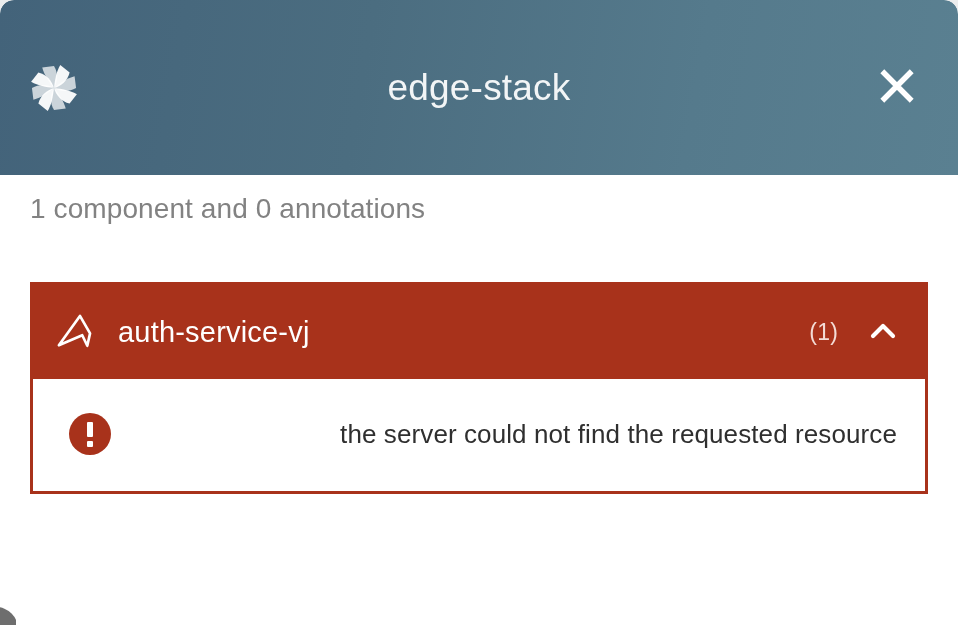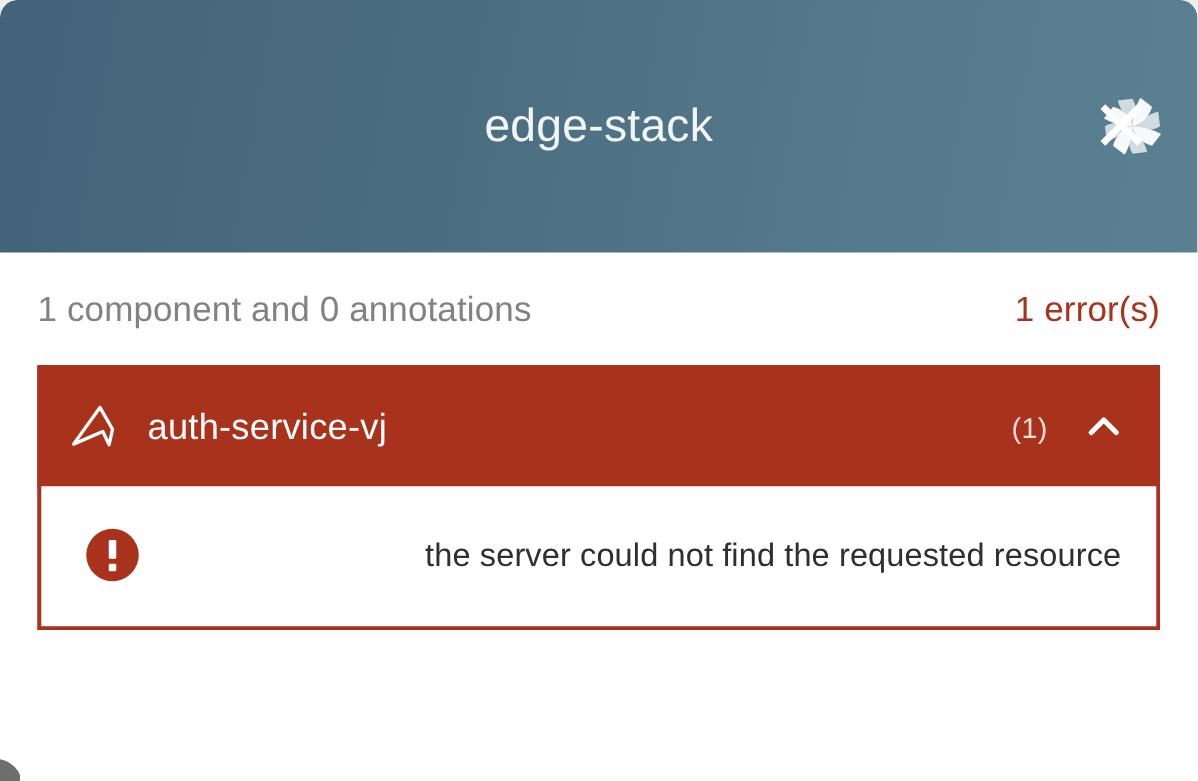--- a/index.html
+++ b/index.html
@@ -20,27 +20,26 @@
     width: 958px;
     height: 625px;
     background: #ffffff;
     border-radius: 14px 14px 0 0;
     overflow: hidden;
   }
 
   
   .dialog-header {
     position: relative;
-    height: 202px;
+    height: 175px;
     background: linear-gradient(100deg, #43637a 0%, #4b6d80 38%, #557a8c 72%, #5a8091 100%);
     display: flex;
     align-items: center;
     padding: 0 26px 0 28px;
     border-radius: 14px 14px 0 0;
-    justify-content: flex-end;
   }
 
   .brand-logo {
     width: 52px;
     height: 52px;
     flex: 0 0 52px;
     display: block;
   }
 
   .dialog-title {
@@ -72,43 +71,43 @@
   
   .dialog-body {
     padding: 0 30px;
     background: #ffffff;
   }
 
   .summary-row {
     display: flex;
     align-items: baseline;
     justify-content: space-between;
-    height: 90px;
-    padding-top: 30px;
+    height: 107px;
+    padding-top: 18px;
   }
 
   .summary-text {
     color: #828282;
     font-size: 28px;
     font-weight: 400;
     letter-spacing: 0.1px;
   }
 
   .error-count {
     color: #a8321b;
     font-size: 28px;
     font-weight: 400;
     letter-spacing: 0.1px;
     cursor: default;
   }
 
   
   .component-panel {
     border: 3px solid #a8321b;
-    background: #b91c1c;
+    background: #eab308;
   }
 
   .component-header {
     background: #a8321b;
     height: 100px;
     display: flex;
     align-items: center;
     padding: 0 24px 0 22px;
     cursor: pointer;
     margin: -3px;
@@ -256,21 +255,20 @@
           <path d="M6 6 L34 34 M34 6 L6 34" stroke="#ffffff" stroke-width="5.2" stroke-linecap="butt" fill="none"></path>
         </svg>
       </span>
     </button>
   </div>
 
   <div class="dialog-body">
 
     <div class="summary-row">
       <div class="summary-text">1 component and 0 annotations</div>
-      <div class="error-count">1 error(s)</div>
     </div>
 
     <div class="component-panel">
 
       <div class="component-header">
 
         <span class="component-icon">
           <svg viewBox="0 0 48 48" width="44" height="44" aria-hidden="true">
             <path d="M30.5 6.5 L7.5 38.5 L33 27.5 L38.5 39 L41.5 25.5 Z" fill="none" stroke="#ffffff" stroke-width="2.9" stroke-linejoin="round" stroke-linecap="round"></path>
           </svg>

